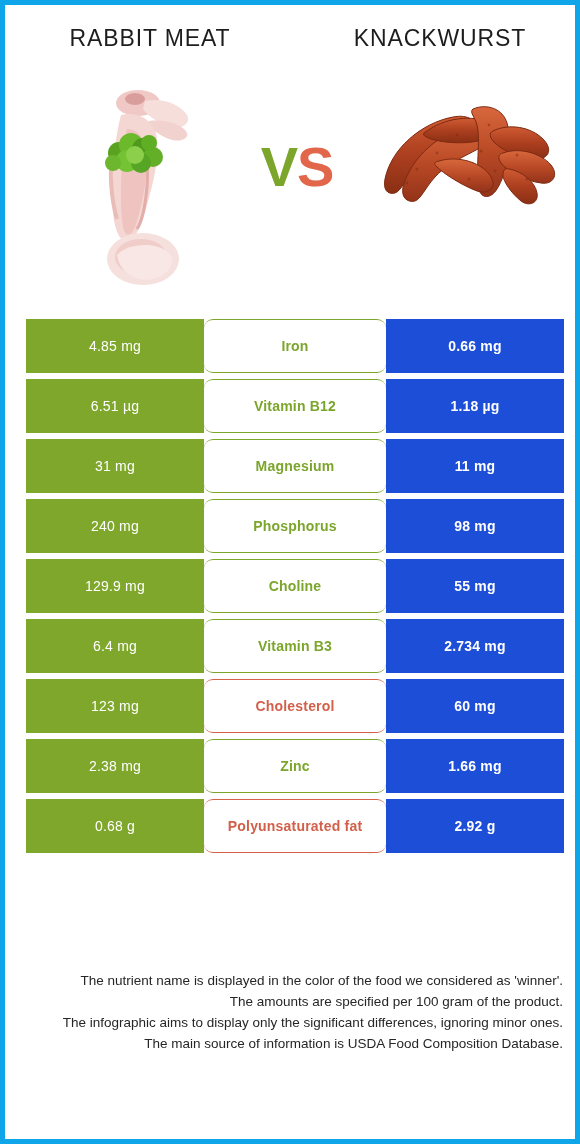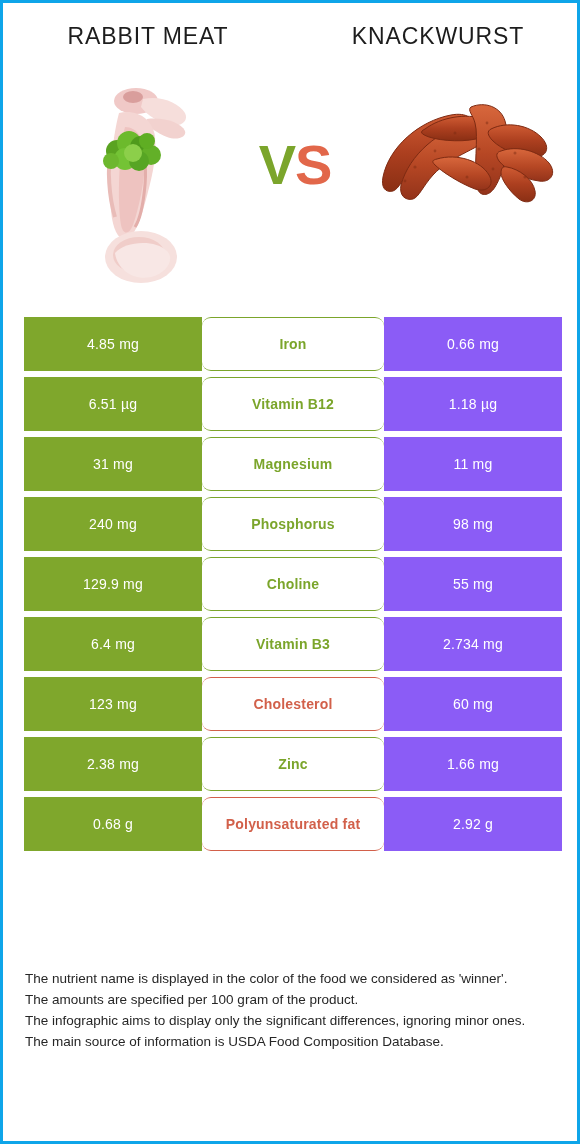--- a/index.html
+++ b/index.html
@@ -14,21 +14,21 @@
     color: #2b2b2b;
     overflow: hidden;
     position: relative;
   }
   #page {
     position: absolute;
     left: 0; top: 0;
     width: 580px;
     height: 1144px;
     box-sizing: border-box;
-    border: 3px solid #0ea5e9;
+    border: 5px solid #0ea5e9;
     background: #fff;
   }
 
   
   .titles {
     position: absolute;
     left: 0; top: 20px;
     width: 580px;
     height: 40px;
   }
@@ -107,42 +107,42 @@
     box-sizing: border-box;
     font-size: 14px;
     letter-spacing: 0.2px;
   }
   .cell.value {
     width: 178px;
     color: #ffffff;
     font-weight: 400;
   }
   .cell.value.left  { background: #7fa72c; }
-  .cell.value.right { background: #8b5cf6; }
+  .cell.value.right { background: #1d4ed8; font-weight: bold; }
 
   .cell.name {
     width: 182px;
     background: #ffffff;
     font-weight: 700;
     font-size: 14px;
     border-top: 1px solid transparent;
     border-bottom: 1px solid transparent;
     text-align: center;
     border-radius: 9px;
   }
   .cell.name.win-left  { color: #7ba52b; border-color: #7ba52b; }
   .cell.name.win-right { color: #d2604a; border-color: #d2604a; }
 
   
   .footer {
     position: absolute;
     left: 22px;
     top: 965px;
     width: 536px;
-    text-align: left;
+    text-align: right;
     font-size: 13.5px;
     line-height: 21px;
     color: #262626;
   }
   .footer p { margin: 0; }
 </style>
 </head>
 <body>
 
 <div id="page">

